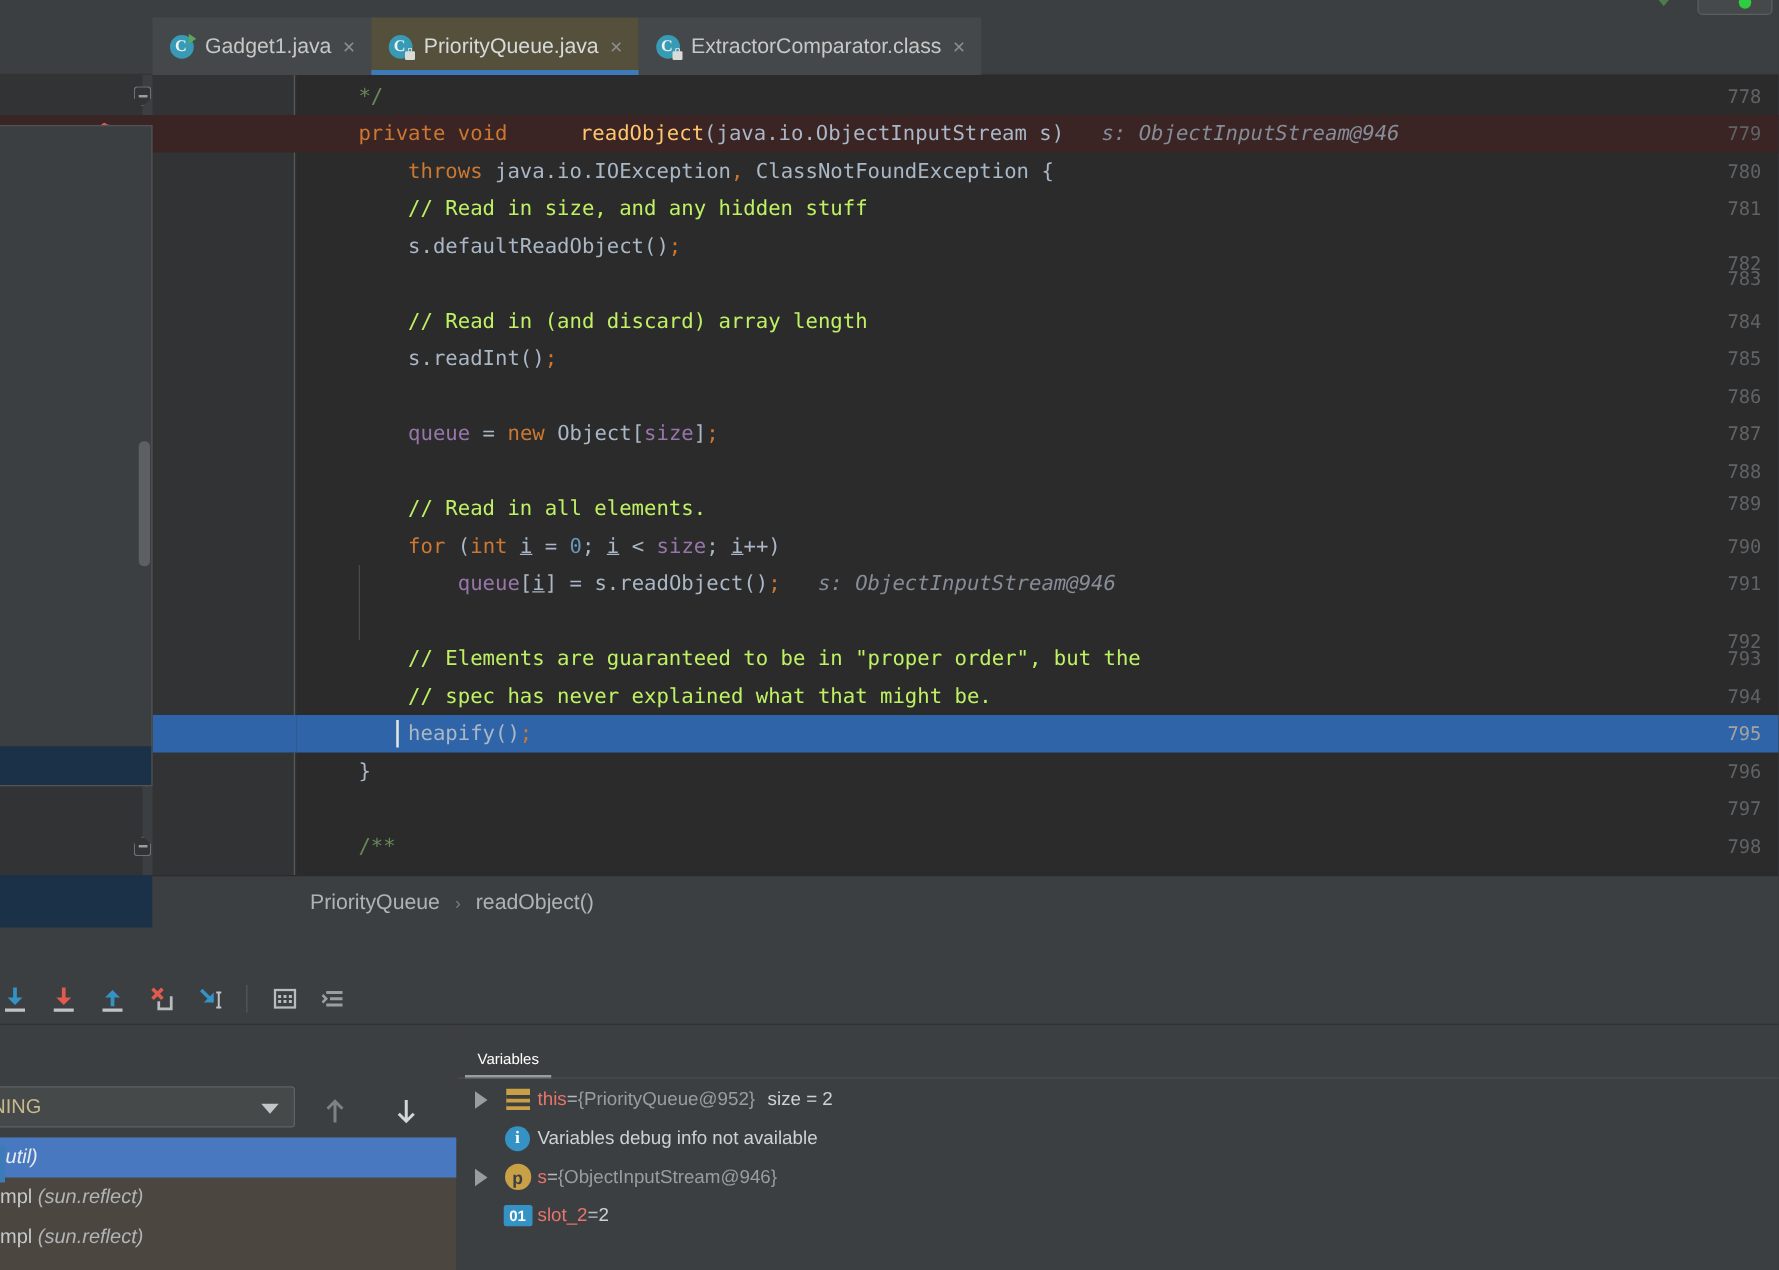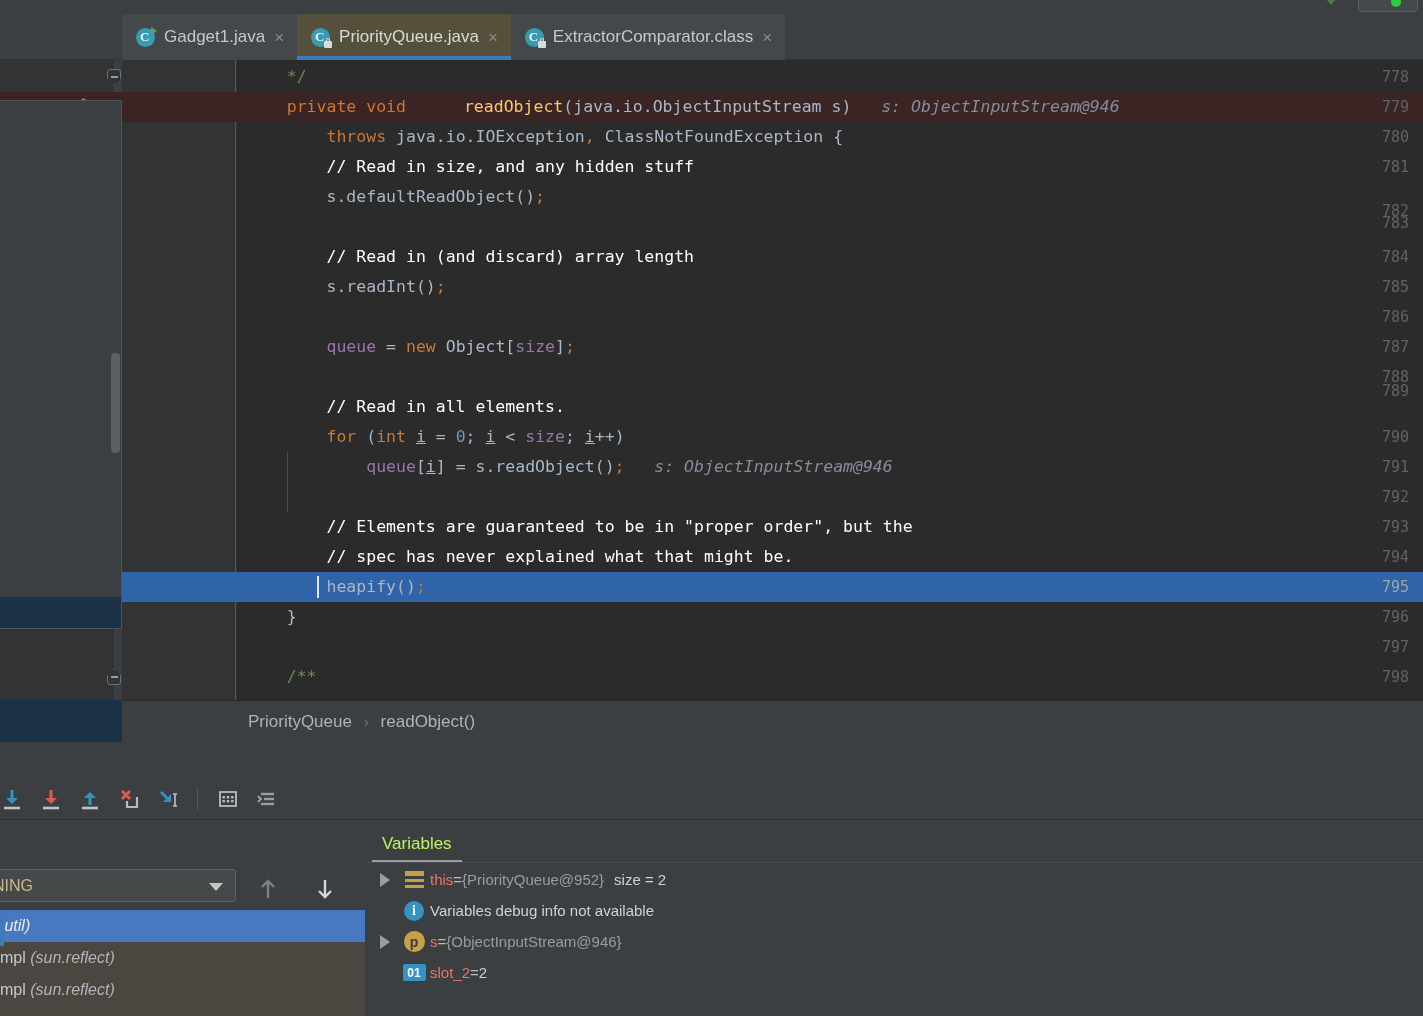--- a/index.html
+++ b/index.html
@@ -48,21 +48,21 @@
       font-family:"DejaVu Sans Mono",monospace;line-height:30px;}
   .ln.cur{color:#a4a3a3;}
   .code{position:absolute;left:0;font-size:16.5px;line-height:30px;white-space:pre;
       font-family:"DejaVu Sans Mono",monospace;color:#a9b7c6;}
 
   .hl-bp{position:absolute;left:0;width:1423px;height:30px;background:#3a2424;}
   .hl-sel{position:absolute;left:0;width:1423px;height:30px;background:#2f65a8;}
   .hl-cur{position:absolute;left:0;width:1423px;height:30px;background:#323232;}
 
   .kw{color:#cc7832;}
-  .cmt{color:#ffffff;margin-top:40px;}
+  .cmt{color:#bef264;margin-top:40px;}
   .str{color:#6a8759;}
   .num{color:#6897bb;}
   .fn{color:#ffc66d;margin-left:48px;}
   .fld{color:#9876aa;}
   .plain{color:#a9b7c6;}
   .inline-hint{color:#868c98;font-style:italic;}
   .uvar{color:#a9b7c6;text-decoration:underline;}
 
   
   .foldline{position:absolute;left:113px;top:0;width:1px;height:640px;background:#555759;}
@@ -107,21 +107,21 @@
   .combo-arrow{position:absolute;right:12px;top:13px;width:0;height:0;border-left:7px solid transparent;border-right:7px solid transparent;border-top:8px solid #c3c6c8;}
   .fr-icons{position:absolute;left:248px;top:869px;display:flex;align-items:center;gap:18px;}
   .frlist{position:absolute;left:0;top:910px;width:365px;height:106px;background:#4b4640;}
   .frrow{height:32px;line-height:32px;padding-left:0px;font-size:16px;color:#c6c9cb;white-space:nowrap;overflow:hidden;}
   .frrow.sel{background:#4878c0;color:#ffffff;}
   .frrow .it{font-style:italic;color:#b1b4b6;}
   .frrow.sel .it{color:#e9ecef;}
 
   .varspanel{position:absolute;left:366px;top:820px;width:1057px;height:196px;background:#3c3f41;}
   .vtabs{position:absolute;left:366px;top:823px;height:40px;display:flex;align-items:flex-end;}
-  .vtab{padding:0 16px 9px 16px;font-size:17px;color:#bef264;position:relative;cursor:pointer;}
+  .vtab{padding:0 16px 9px 16px;font-size:12px;color:#ffffff;position:relative;cursor:pointer;}
   .vtab.active:after{content:"";position:absolute;left:6px;bottom:0;width:calc(100% - 12px);height:3px;background:#9a9da0;}
   .vsplit{position:absolute;left:366px;top:862px;width:1057px;height:1px;background:#4a4d4f;}
   .vrows{position:absolute;left:366px;top:864px;width:1057px;height:152px;}
   .vrow{height:31px;display:flex;align-items:center;gap:0px;padding-left:6px;cursor:pointer;}
   .tri{width:26px;display:flex;align-items:center;justify-content:center;}
   .tri i{width:0;height:0;border-left:10px solid #9a9d9f;border-top:7px solid transparent;border-bottom:7px solid transparent;}
   .vicon{width:32px;display:flex;align-items:center;justify-content:center;}
   .vtext{font-size:15px;white-space:nowrap;}
   .vname{color:#e8746c;}
   .veq{color:#b8bbbd;}
@@ -248,24 +248,24 @@
       <div class="ln" style="top: 92px;">779</div>
       <div class="ln" style="top: 122px;">780</div>
       <div class="ln" style="top: 152px;">781</div>
       <div class="ln" style="top: 196px;">782</div>
       <div class="ln" style="top: 208px;">783</div>
       <div class="ln" style="top: 242px;">784</div>
       <div class="ln" style="top: 272px;">785</div>
       <div class="ln" style="top: 302px;">786</div>
       <div class="ln" style="top: 332px;">787</div>
       <div class="ln" style="top: 362px;">788</div>
-      <div class="ln" style="top: 376px;">789</div>
+      <div class="ln" style="top: 388px;">789</div>
       <div class="ln" style="top: 422px;">790</div>
       <div class="ln" style="top: 452px;">791</div>
-      <div class="ln" style="top: 482px;">792</div>
+      <div class="ln" style="top: 498px;">792</div>
       <div class="ln" style="top: 512px;">793</div>
       <div class="ln" style="top: 542px;">794</div>
       <div class="ln cur" style="top: 572px;">795</div>
       <div class="ln" style="top: 602px;">796</div>
       <div class="ln" style="top: 632px;">797</div>
       <div class="ln" style="top: 662px;">798</div>
     </div>
 
   <div id="guttermarks">
       <div class="fold top" style="top: 69px;">

